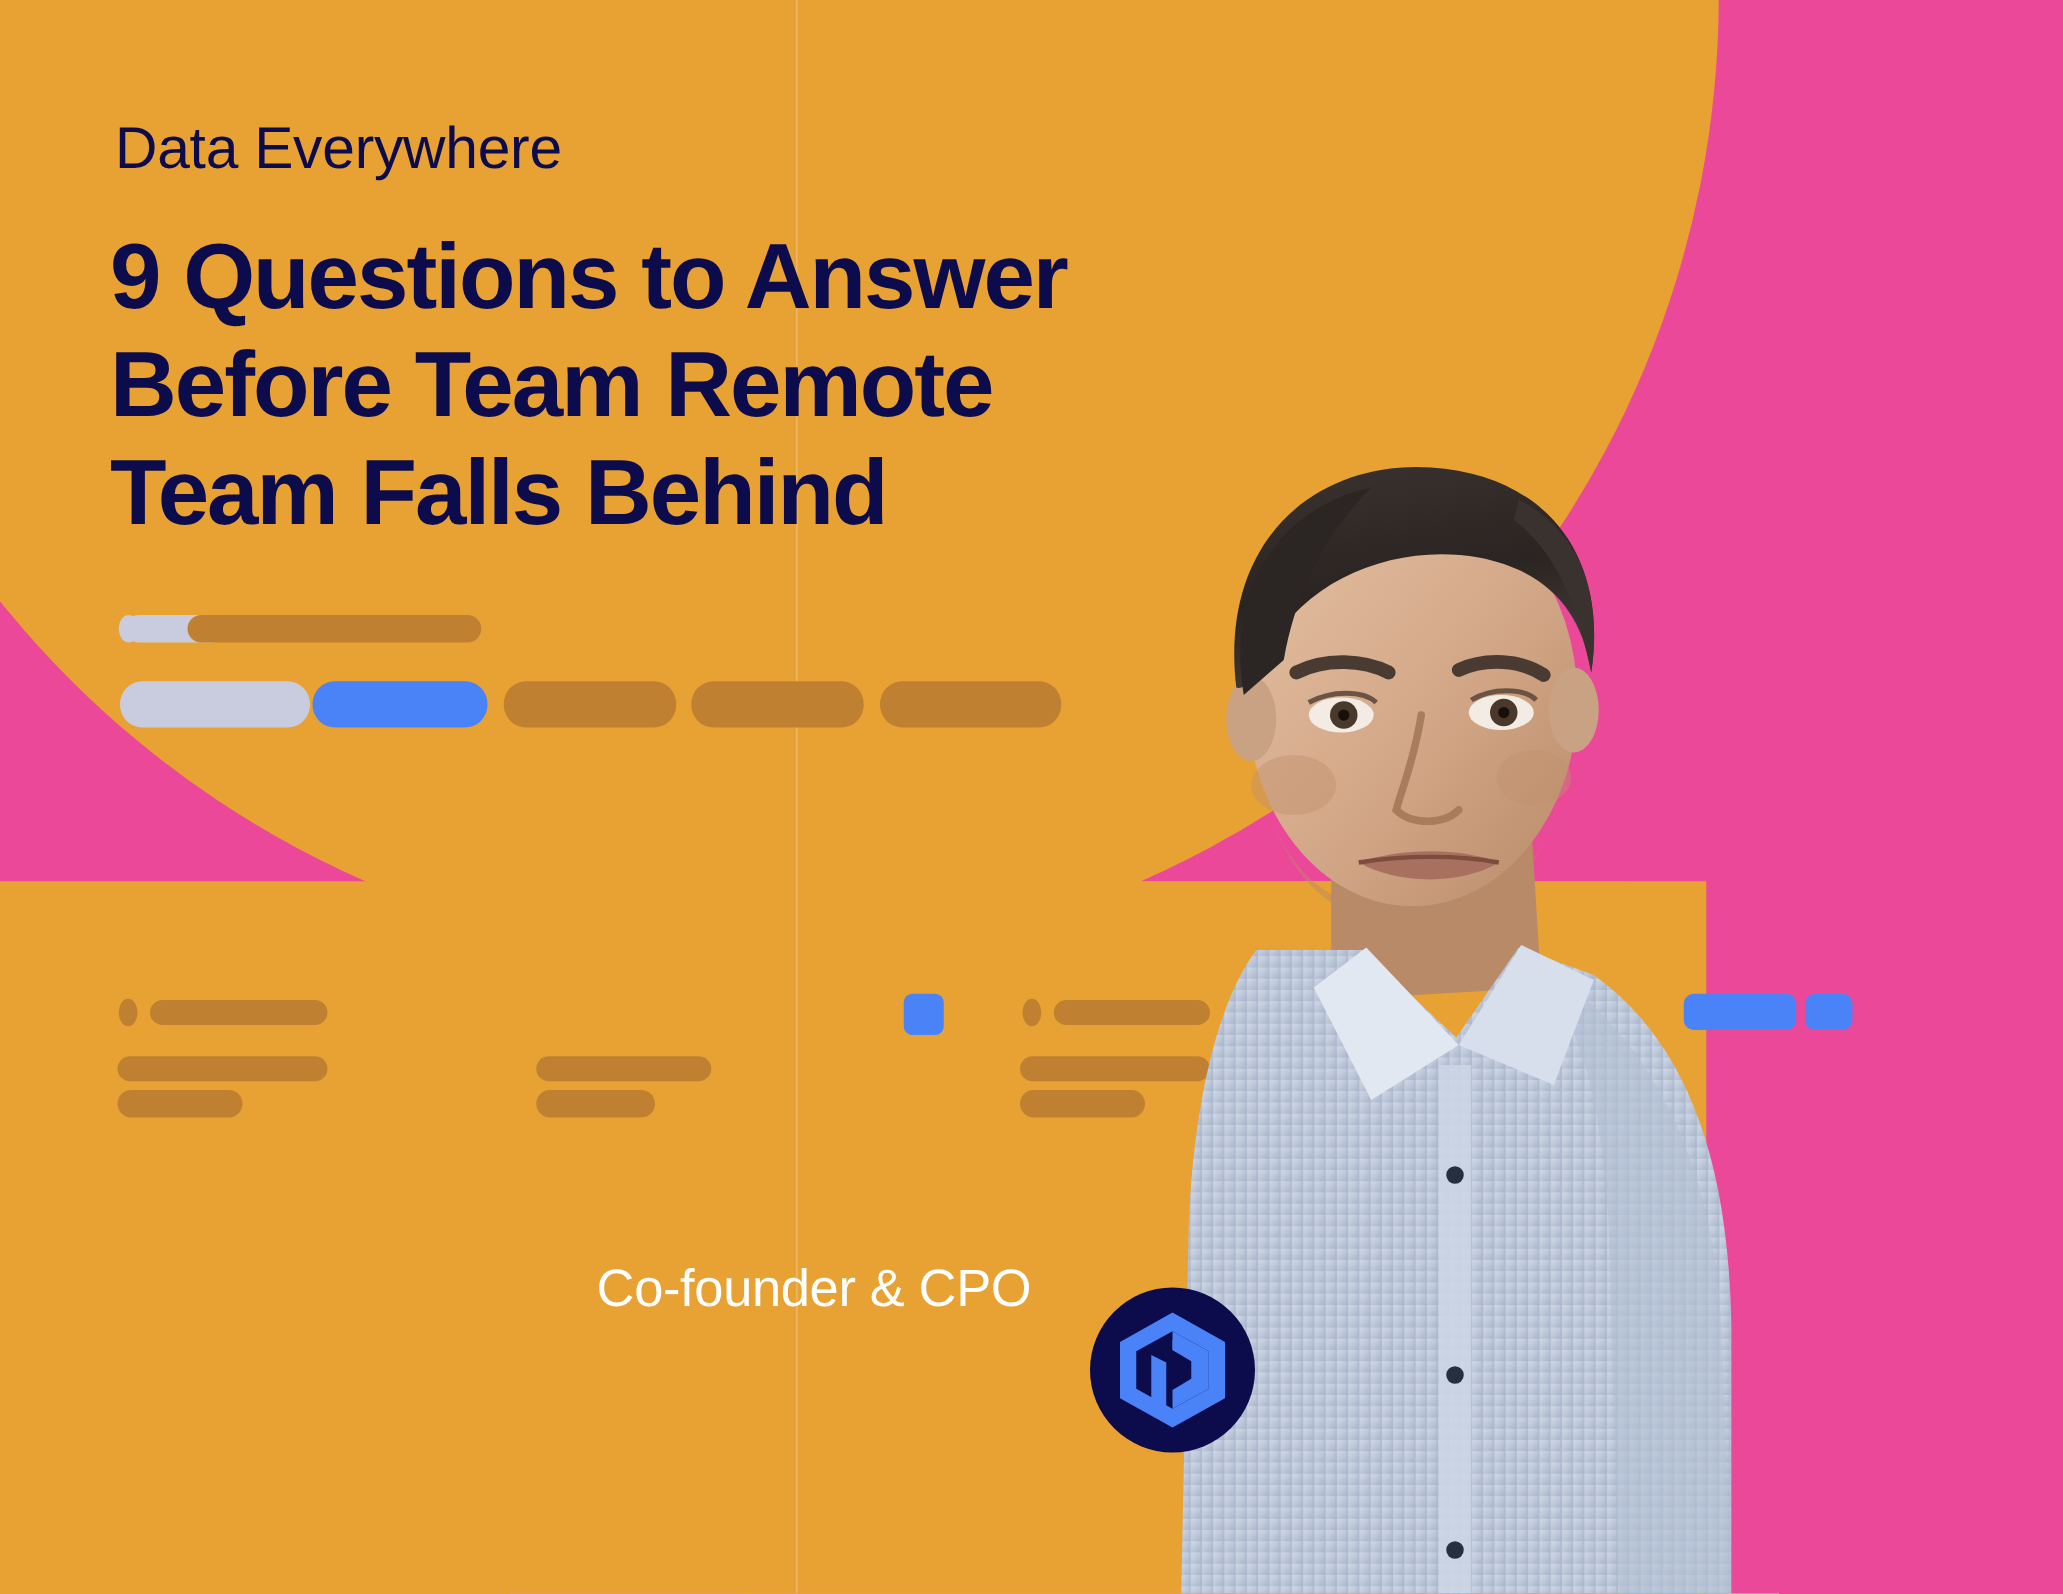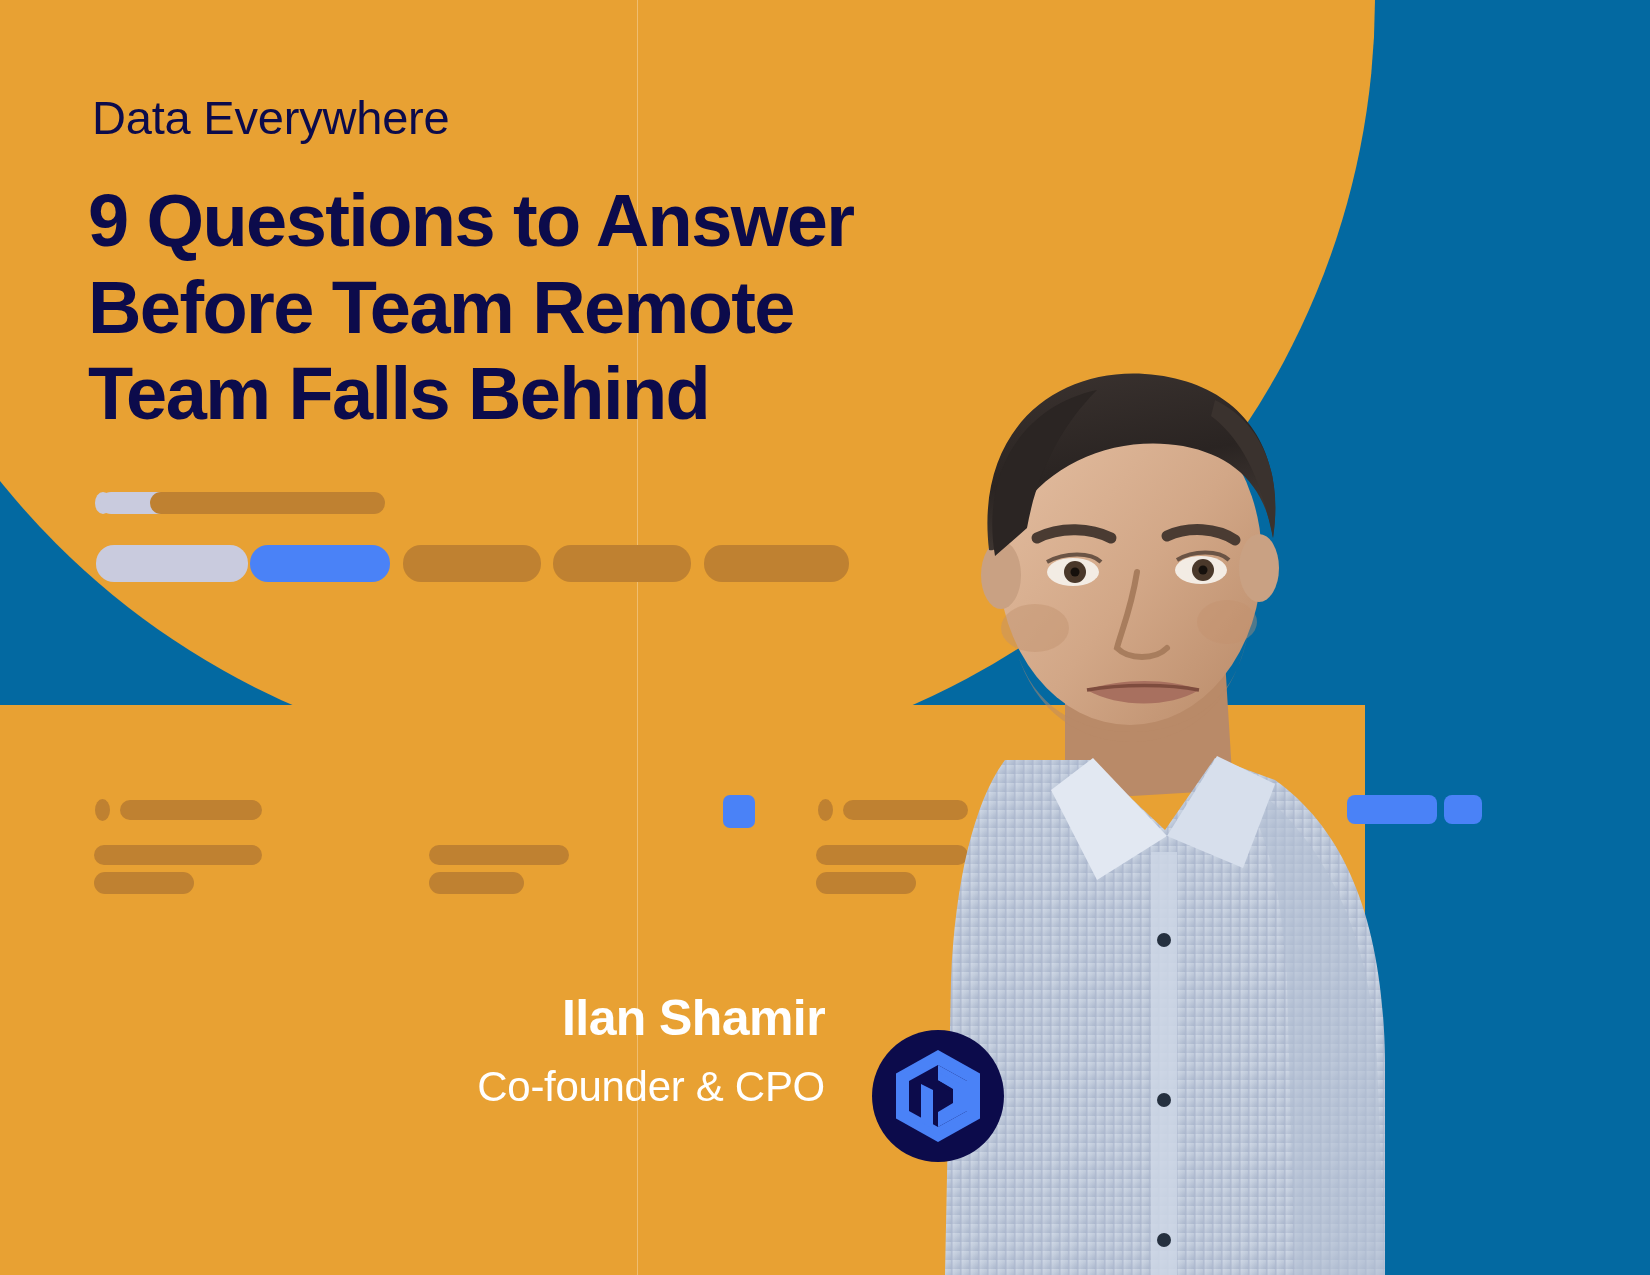--- a/index.html
+++ b/index.html
@@ -2,21 +2,21 @@
 <html style="--orange: #E8A133; --navy: #0C0B4B; --blue: #4A82F7; --tan: #BF8131; --lavender: #C9CBDE;"><head>
 <meta charset="utf-8">
 <style>
   html,body{margin:0;padding:0;}
   body{
     width:1650px;height:1275px;overflow:hidden;
     background:#ffffff;
     font-family:"Liberation Sans", sans-serif;
     position:relative;
   }
-  #slide{position:absolute;inset:0;overflow:hidden;background:#0369a1;text-decoration:underline;}
+  #slide{position:absolute;inset:0;overflow:hidden;background:#ec4899;text-decoration:underline;}
 
   
   .shape-top-circle{
     position:absolute;
     left:-170px; top:-775px;
     width:1545px;height:1545px;
     border-radius:50%;
     background:var(--orange);
   }
   .shape-bottom{
@@ -201,21 +201,20 @@
         <path d="M96 268 C 110 346, 160 382, 216 382 C 272 382, 322 344, 334 266
                  C 324 340, 276 372, 216 372 C 156 372, 108 340, 96 268 Z" fill="#b98a68" opacity="0.5"></path>
 
         <ellipse cx="120" cy="268" rx="34" ry="24" fill="#c2926f" opacity="0.45"></ellipse>
         <ellipse cx="312" cy="262" rx="30" ry="22" fill="#c2926f" opacity="0.4"></ellipse>
       </g>
     </svg>
   </div>
 
   <div class="speaker">
-    <div class="speaker-name">Ilan Shamir</div>
     <div class="speaker-role">Co-founder &amp; CPO</div>
   </div>
 
   <div class="logo">
     <svg width="100" height="100" viewBox="0 0 100 100" xmlns="http://www.w3.org/2000/svg">
 
       <path d="M50 4 L92 27.5 L92 72.5 L50 96 L8 72.5 L8 27.5 Z" fill="#4A82F7"></path>
       <path d="M50 19 L79 35 L79 65 L50 81 L21 65 L21 35 Z" fill="#0C0B4B"></path>
 
       <path d="M50 19 L79 35 L79 65 L50 81 L50 66 L65 57 L65 43 L50 34 Z" fill="#4A82F7"></path>

